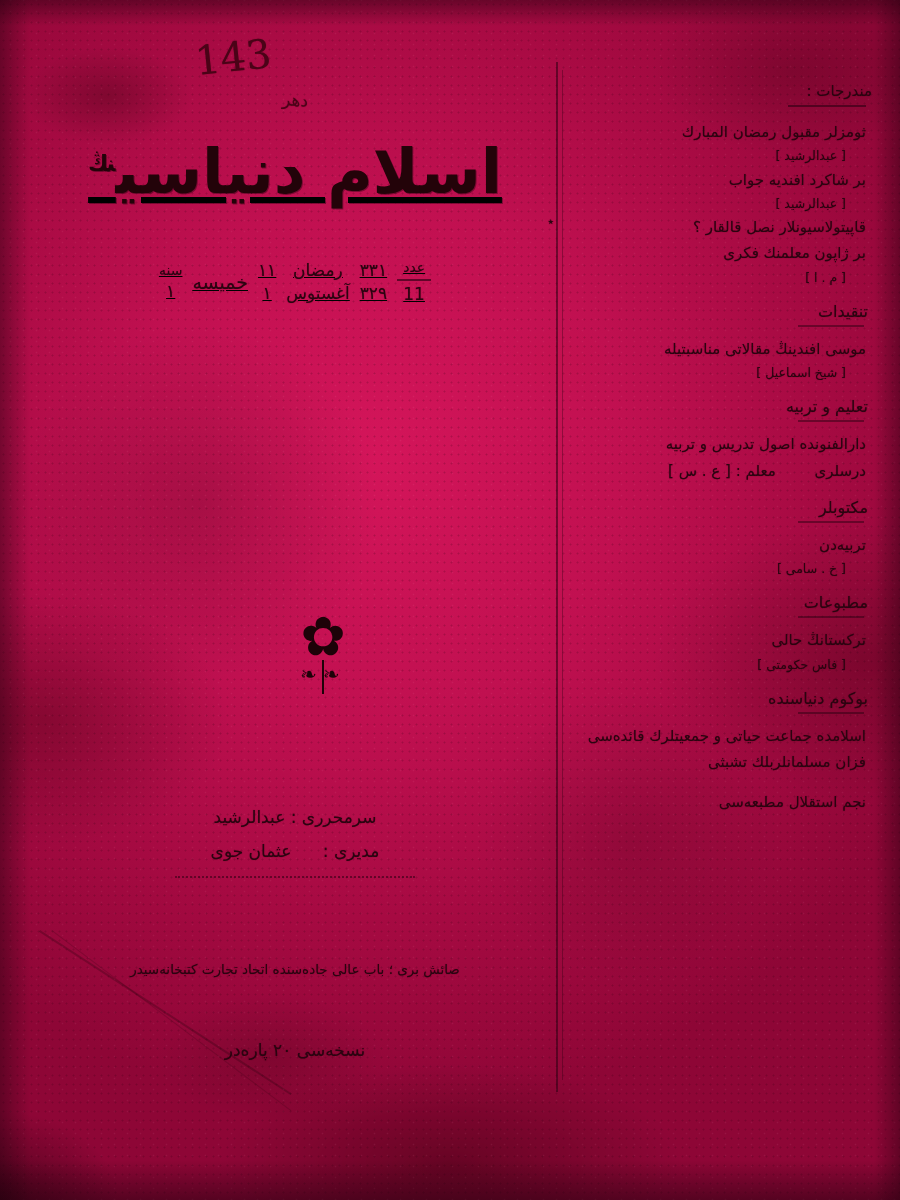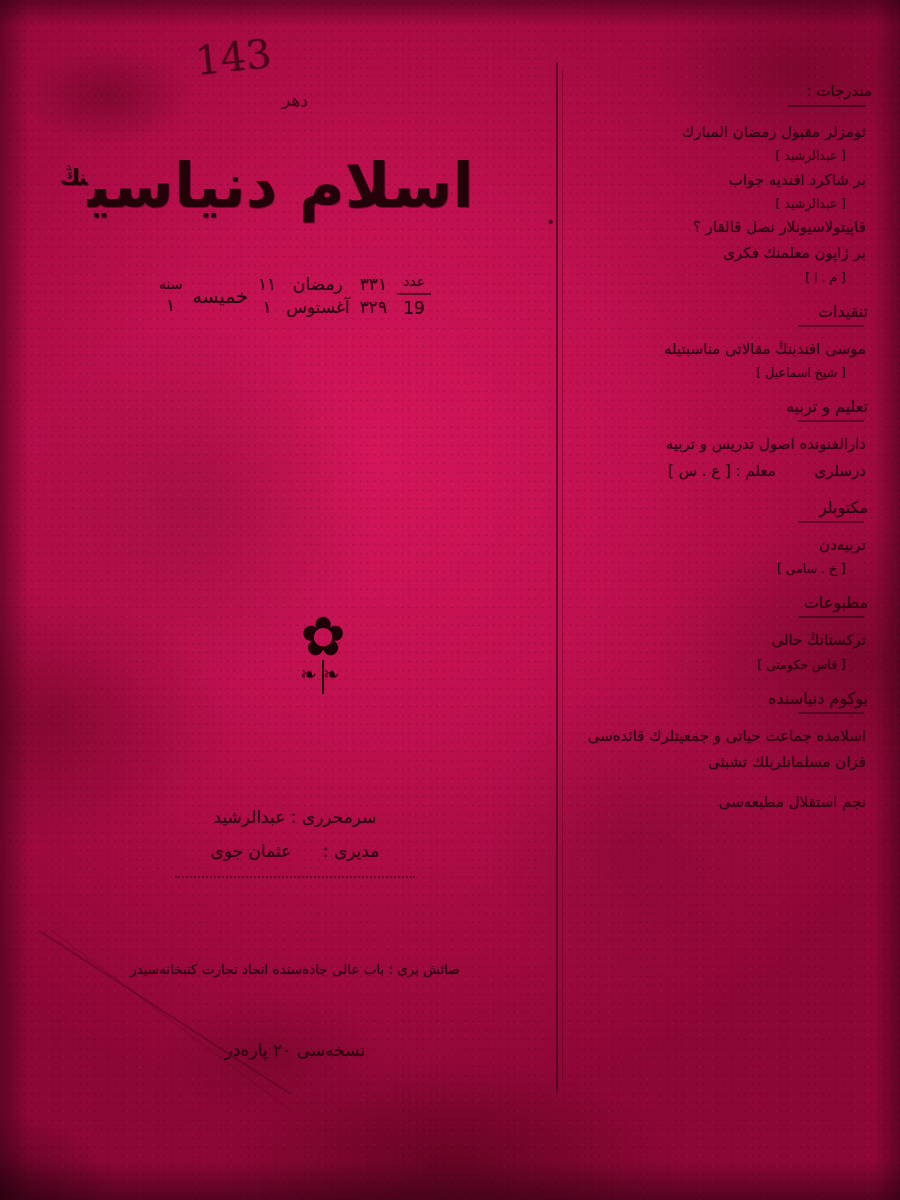--- a/index.html
+++ b/index.html
@@ -114,23 +114,24 @@
   .bullet {
     position: absolute;
     right: 318px;
     font-size: 12px;
   }
 
   
   #masthead {
     position: absolute;
     left: 60px;
-    top: 152px;
+    top: 138px;
     width: 470px;
-    text-align: left;
+    text-align: center;
+    text-decoration: underline;
   }
   #title {
     font-size: 62px;
     font-weight: bold;
     letter-spacing: 2px;
     line-height: 1.1;
     color: #230309;
     text-shadow: 1px 1px 0 rgba(0,0,0,0.35);
   }
   #title .small {
@@ -367,21 +368,21 @@
         <span>رمضان</span>
         <span>آغستوس</span>
       </div>
       <div class="stack">
         <span>٣٣١</span>
         <span>٣٢٩</span>
       </div>
       <div class="stack">
         <span class="label">عدد</span>
         <div class="bar"></div>
-        <span>19</span>
+        <span>11</span>
       </div>
     </div>
   </div>
 
   <div id="ornament">
     <div>✿</div>
     <div class="stem"></div>
     <div class="leaf-row">❧❧</div>
   </div>
 

